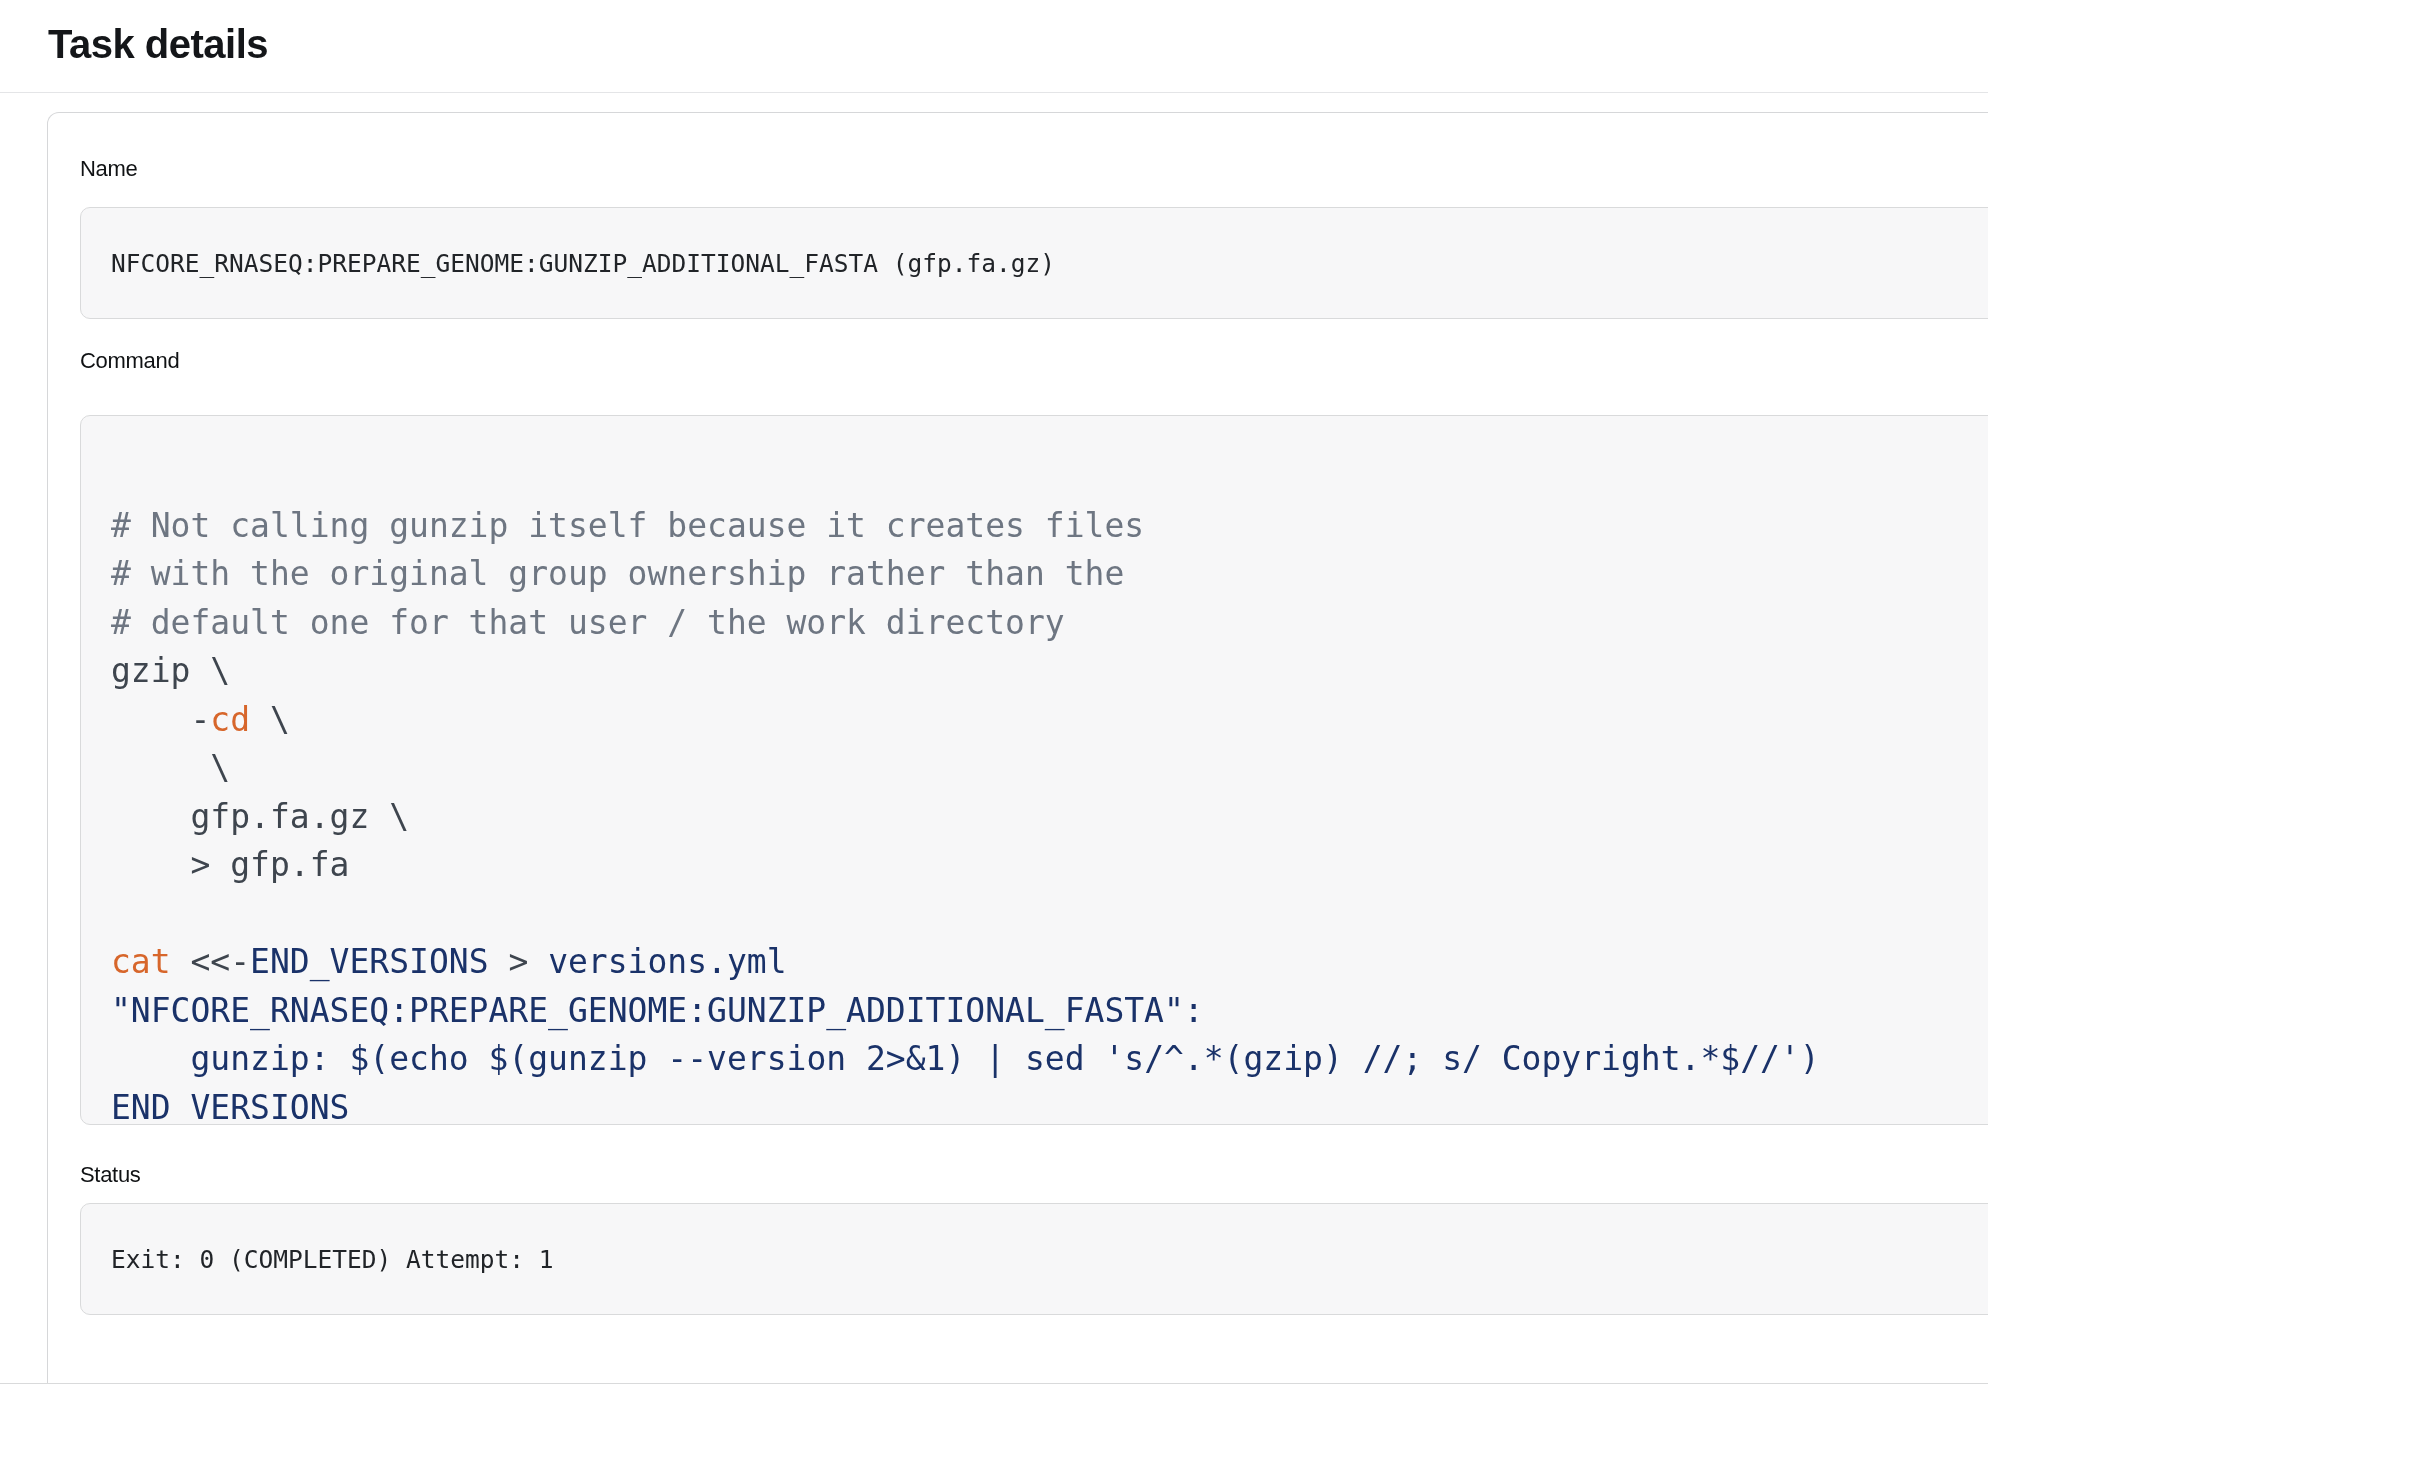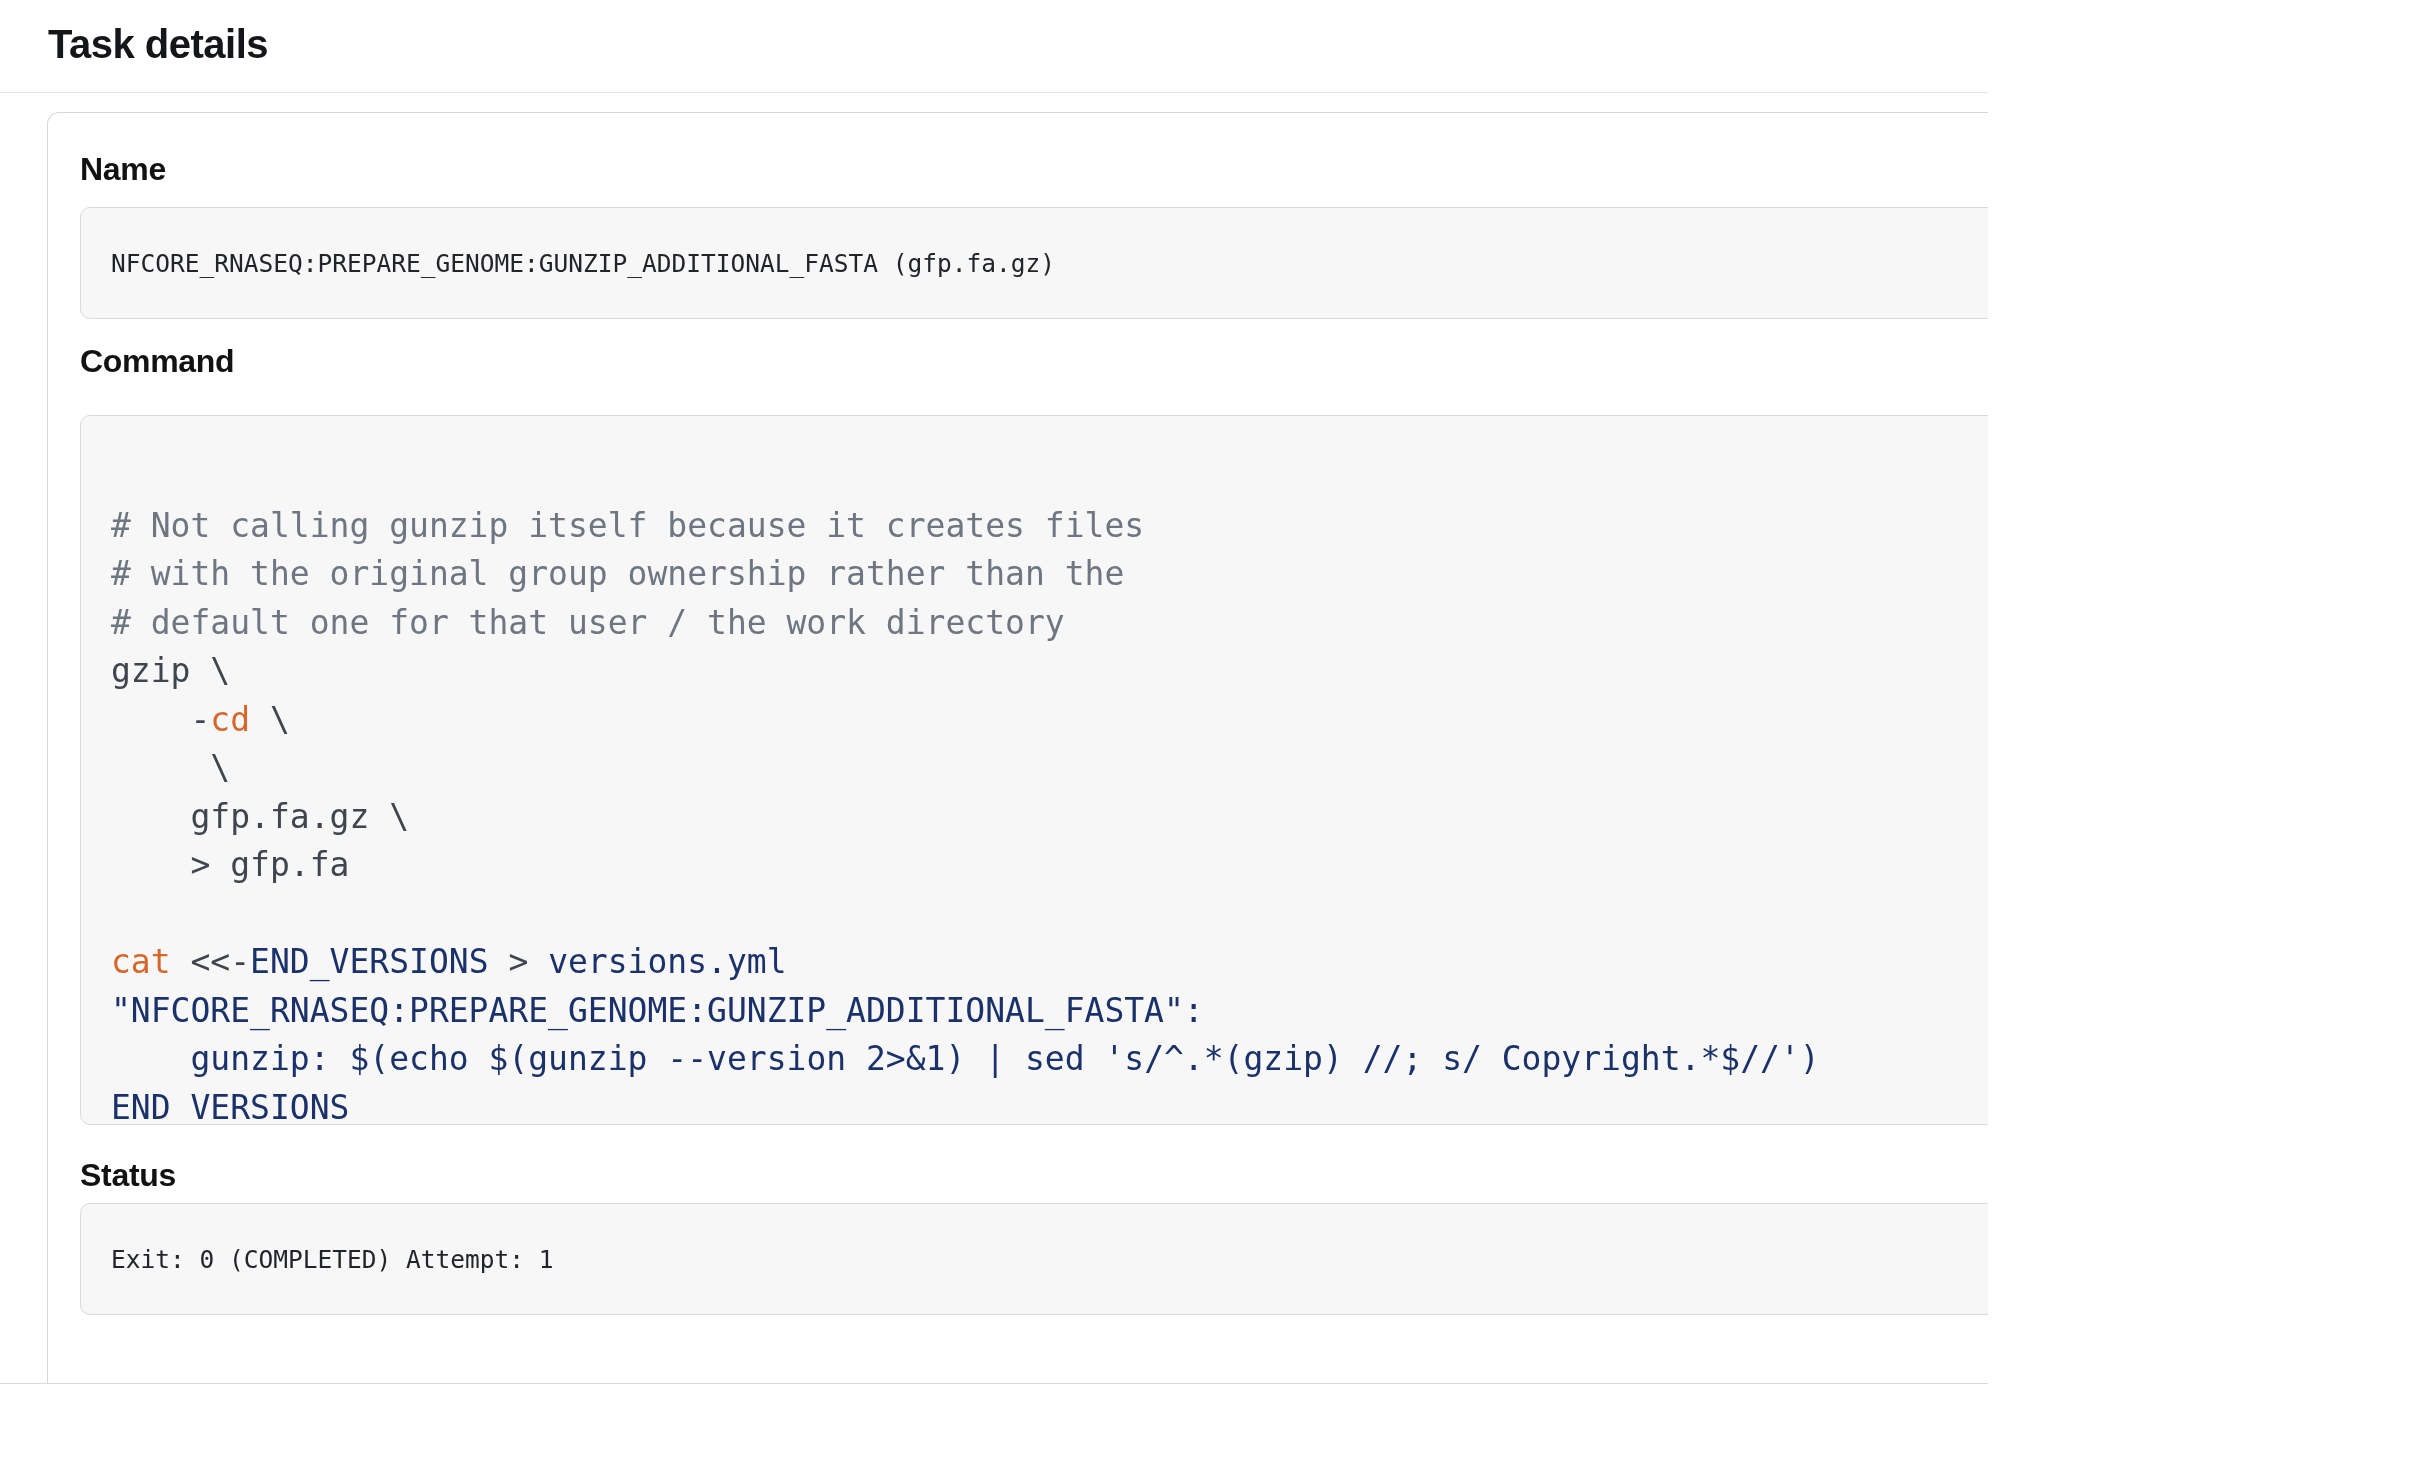--- a/index.html
+++ b/index.html
@@ -16,21 +16,21 @@
         background:#ffffff;border:1px solid #d6d7d9;border-bottom:none;
         border-radius:12px 12px 0 0;overflow:hidden;}
 
   .tabbar{height:95px;box-sizing:border-box;background:#f7f7f8;border-bottom:1px solid #dcdde0;
           display:flex;align-items:flex-end;padding-left:32px;}
   .tab{height:78px;padding:0 34px;margin-right:5px;display:flex;align-items:center;
        font-size:28px;color:#1b1d21;border-radius:10px 10px 0 0;cursor:pointer;white-space:nowrap;}
   .tab.active{background:#e6e8f7;}
 
   .card-body{padding:40px 32px 0 32px;}
-  .card-body h2{margin:0 0 22px 0;font-size:32px;line-height:32px;font-weight:700;
+  .card-body h2{margin:0 0 22px 0;font-size:22px;line-height:32px;font-weight:400;
                 letter-spacing:-0.3px;color:#101214;}
 
   .valuebox{position:relative;height:112px;box-sizing:border-box;background:#f7f7f8;
             border:1px solid #d9dadb;border-radius:10px;display:flex;align-items:center;
             padding:0 104px 0 30px;margin-bottom:26px;}
   .mono{font-family:"DejaVu Sans Mono",monospace;font-size:24.5px;color:#212428;white-space:pre;}
 
   .codebox{position:relative;height:710px;box-sizing:border-box;background:#f7f7f8;
            border:1px solid #d9dadb;border-radius:10px;overflow:hidden;margin-bottom:34px;}
   .codebox pre{margin:0;padding:37px 120px 0 30px;font-family:"DejaVu Sans Mono",monospace;

